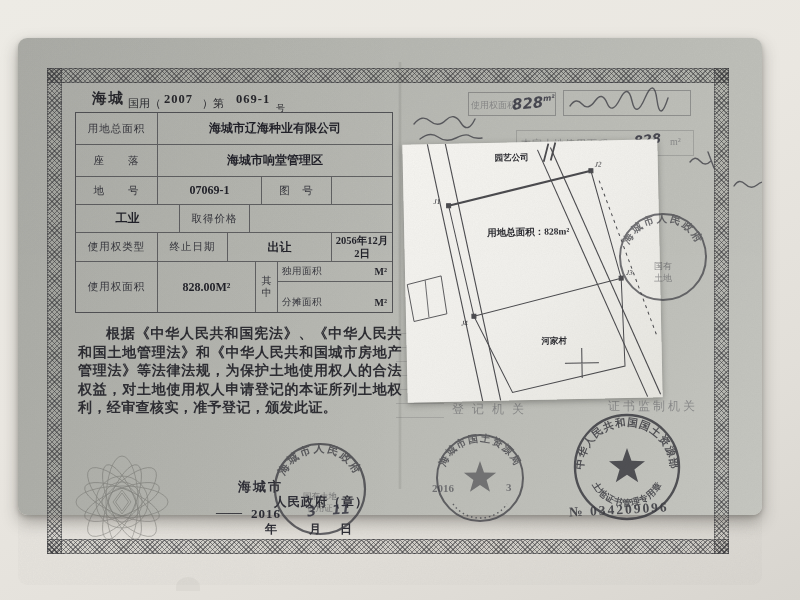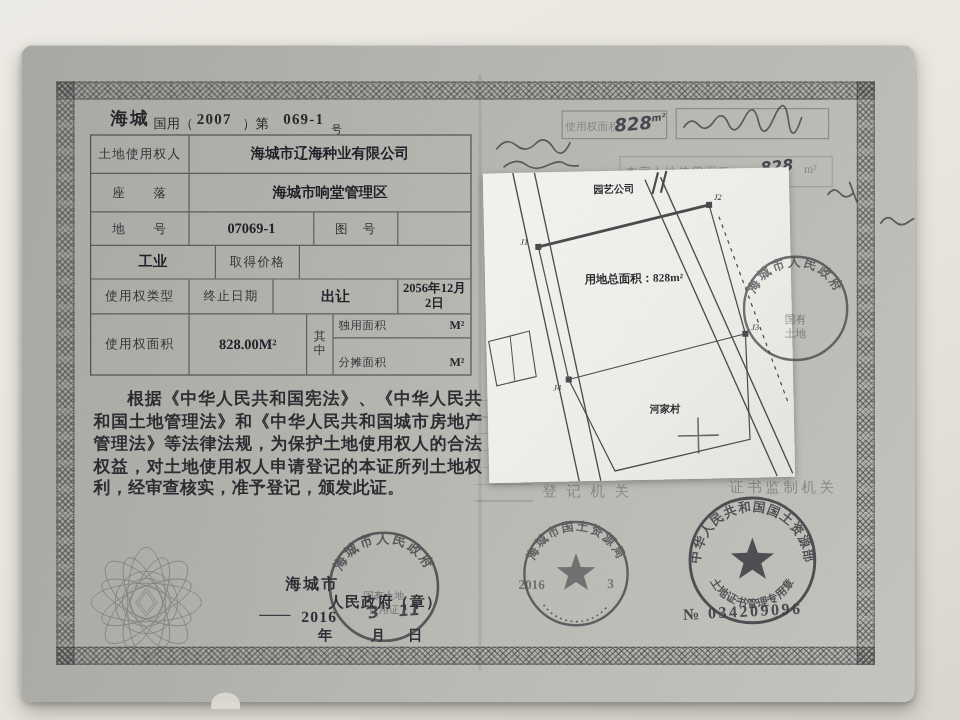--- a/index.html
+++ b/index.html
@@ -4,21 +4,21 @@
 <style>
   * { margin:0; padding:0; box-sizing:border-box; }
   html,body { width:800px; height:600px; }
   body {
     font-family:"Liberation Sans", sans-serif;
     background:linear-gradient(155deg,#edebe5 0%,#eae7e1 45%,#e2dfd9 75%,#d8d5cf 100%);
     position:relative; overflow:hidden;
   }
   
   .cert {
-    position:absolute; left:18px; top:38px; width:744px; height:547px;
+    position:absolute; left:18px; top:38px; width:744px; height:477px;
     background:linear-gradient(118deg,#b2b3ad 0%,#b7b8b2 40%,#bfc0ba 78%,#c6c7c1 100%);
     border-radius:9px;
     box-shadow:0 7px 16px rgba(60,58,52,.38), 0 2px 4px rgba(60,58,52,.25);
   }
   .shade-left { position:absolute; inset:0; border-radius:9px;
     background:linear-gradient(90deg,rgba(20,20,20,.05),rgba(20,20,20,0) 52%); }
   .fold { position:absolute; left:380px; top:24px; bottom:26px; width:4px;
     background:linear-gradient(90deg,rgba(0,0,0,0),rgba(0,0,0,.10) 50%,rgba(0,0,0,0)); }
   
   .braid { position:absolute;
@@ -115,21 +115,21 @@
     <span class="region">海城</span>
     <span class="f1">国用（</span>
     <span class="yr">2007</span>
     <span class="f2">）第</span>
     <span class="num">069-1</span>
     <span class="f3">号</span>
   </div>
 
   <div class="doc-table">
     <div class="tr h32">
-      <div class="td w-l1 lab">土地使用权人</div>
+      <div class="td w-l1 lab">用地总面积</div>
       <div class="td w-v2 val">海城市辽海种业有限公司</div>
     </div>
     <div class="tr h32">
       <div class="td w-l1 lab">座　　落</div>
       <div class="td w-v2 val">海城市响堂管理区</div>
     </div>
     <div class="tr h28">
       <div class="td w-l1 lab">地　　号</div>
       <div class="td w-v1 val">07069-1</div>
       <div class="td w-l2 lab">图　号</div>

